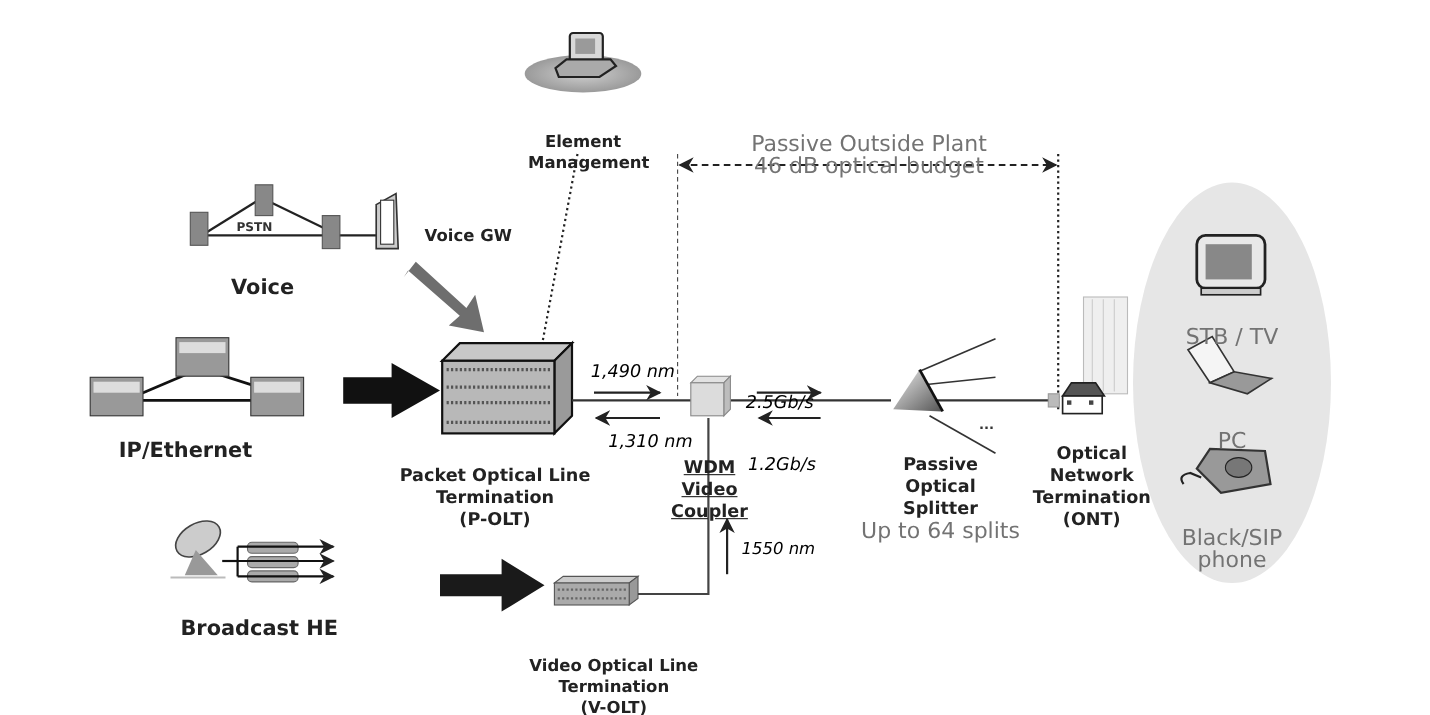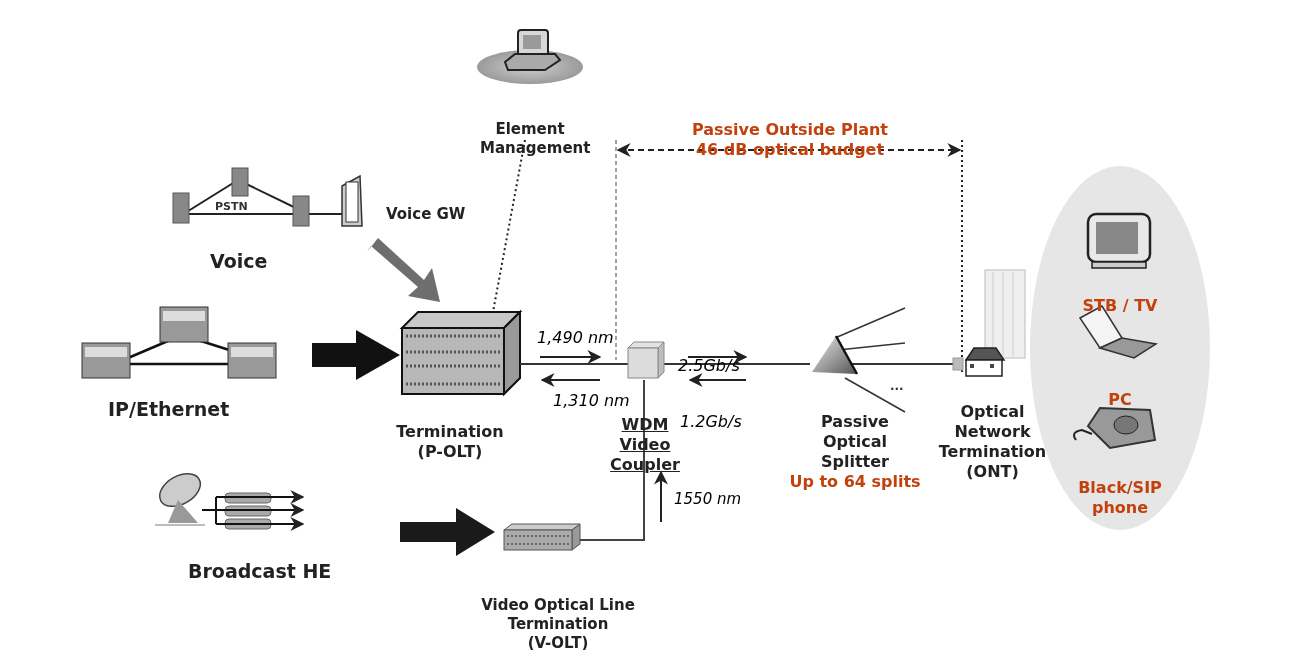--- a/index.html
+++ b/index.html
@@ -2,21 +2,21 @@
 <html><head>
 <meta charset="utf-8">
 <style>
   html, body { margin: 0; padding: 0; background: #ffffff; }
   body { width: 1300px; height: 650px; position: relative; overflow: hidden;
          font-family: "DejaVu Sans", sans-serif; color: #1a1a1a; }
   #diagram { position: absolute; left: 0; top: 0; width: 1300px; height: 650px; }
   .lbl { position: absolute; text-align: center; font-weight: bold; font-size: 16px; line-height: 20px; color: #222; white-space: nowrap; margin-top: 20px; }
   .lbl-sm { font-size: 15px; line-height: 19px; }
   .lbl-big { font-size: 19px; line-height: 22px; }
-  .lbl-norm { font-weight: bold; font-size: 16px; line-height: 20px; color: #c2410c; }
+  .lbl-norm { font-weight: normal; font-size: 20px; line-height: 20px; color: #737373; }
   .ital { position: absolute; font-style: italic; font-size: 16px; color: #000000; white-space: nowrap; }
 </style>
 </head>
 <body>
 
 <svg id="diagram" viewBox="0 0 1300 650" xmlns="http://www.w3.org/2000/svg">
   <defs>
     <marker id="ah" viewBox="0 0 10 10" refX="9" refY="5" markerWidth="7" markerHeight="7" orient="auto-start-reverse">
       <path d="M0,0 L10,5 L0,10 L3,5 z" fill="#222"></path>
     </marker>
@@ -173,23 +173,24 @@
 </div>
 
 <div class="lbl lbl-norm" style="left:660px; top:100px; width:260px;">
   <div>Passive Outside Plant</div>
   <div>46 dB optical budget</div>
 </div>
 
 <div class="lbl lbl-sm" style="left:386px; top:185px;">Voice GW</div>
 <div class="lbl lbl-big" style="left:210px; top:230px;">Voice</div>
 <div class="lbl lbl-big" style="left:108px; top:378px;">IP/Ethernet</div>
-<div class="lbl lbl-big" style="left:188px; top:540px;">Broadcast HE</div>
+<div class="lbl lbl-big" style="left:164px; top:540px;">Broadcast HE</div>
 
 <div class="lbl" style="left:350px; top:402px; width:200px;">
+  <div>Packet Optical Line</div>
   <div>Termination</div>
   <div>(P-OLT)</div>
 </div>
 
 <div class="ital" style="left:537px; top:328px;">1,490 nm</div>
 <div class="ital" style="left:553px; top:391px;">1,310 nm</div>
 <div class="ital" style="left:678px; top:328px;margin-top:28px;">2.5Gb/s</div>
 <div class="ital" style="left:680px; top:412px;">1.2Gb/s</div>
 <div class="ital" style="left:674px; top:490px; font-size:15px;">1550 nm</div>
 

